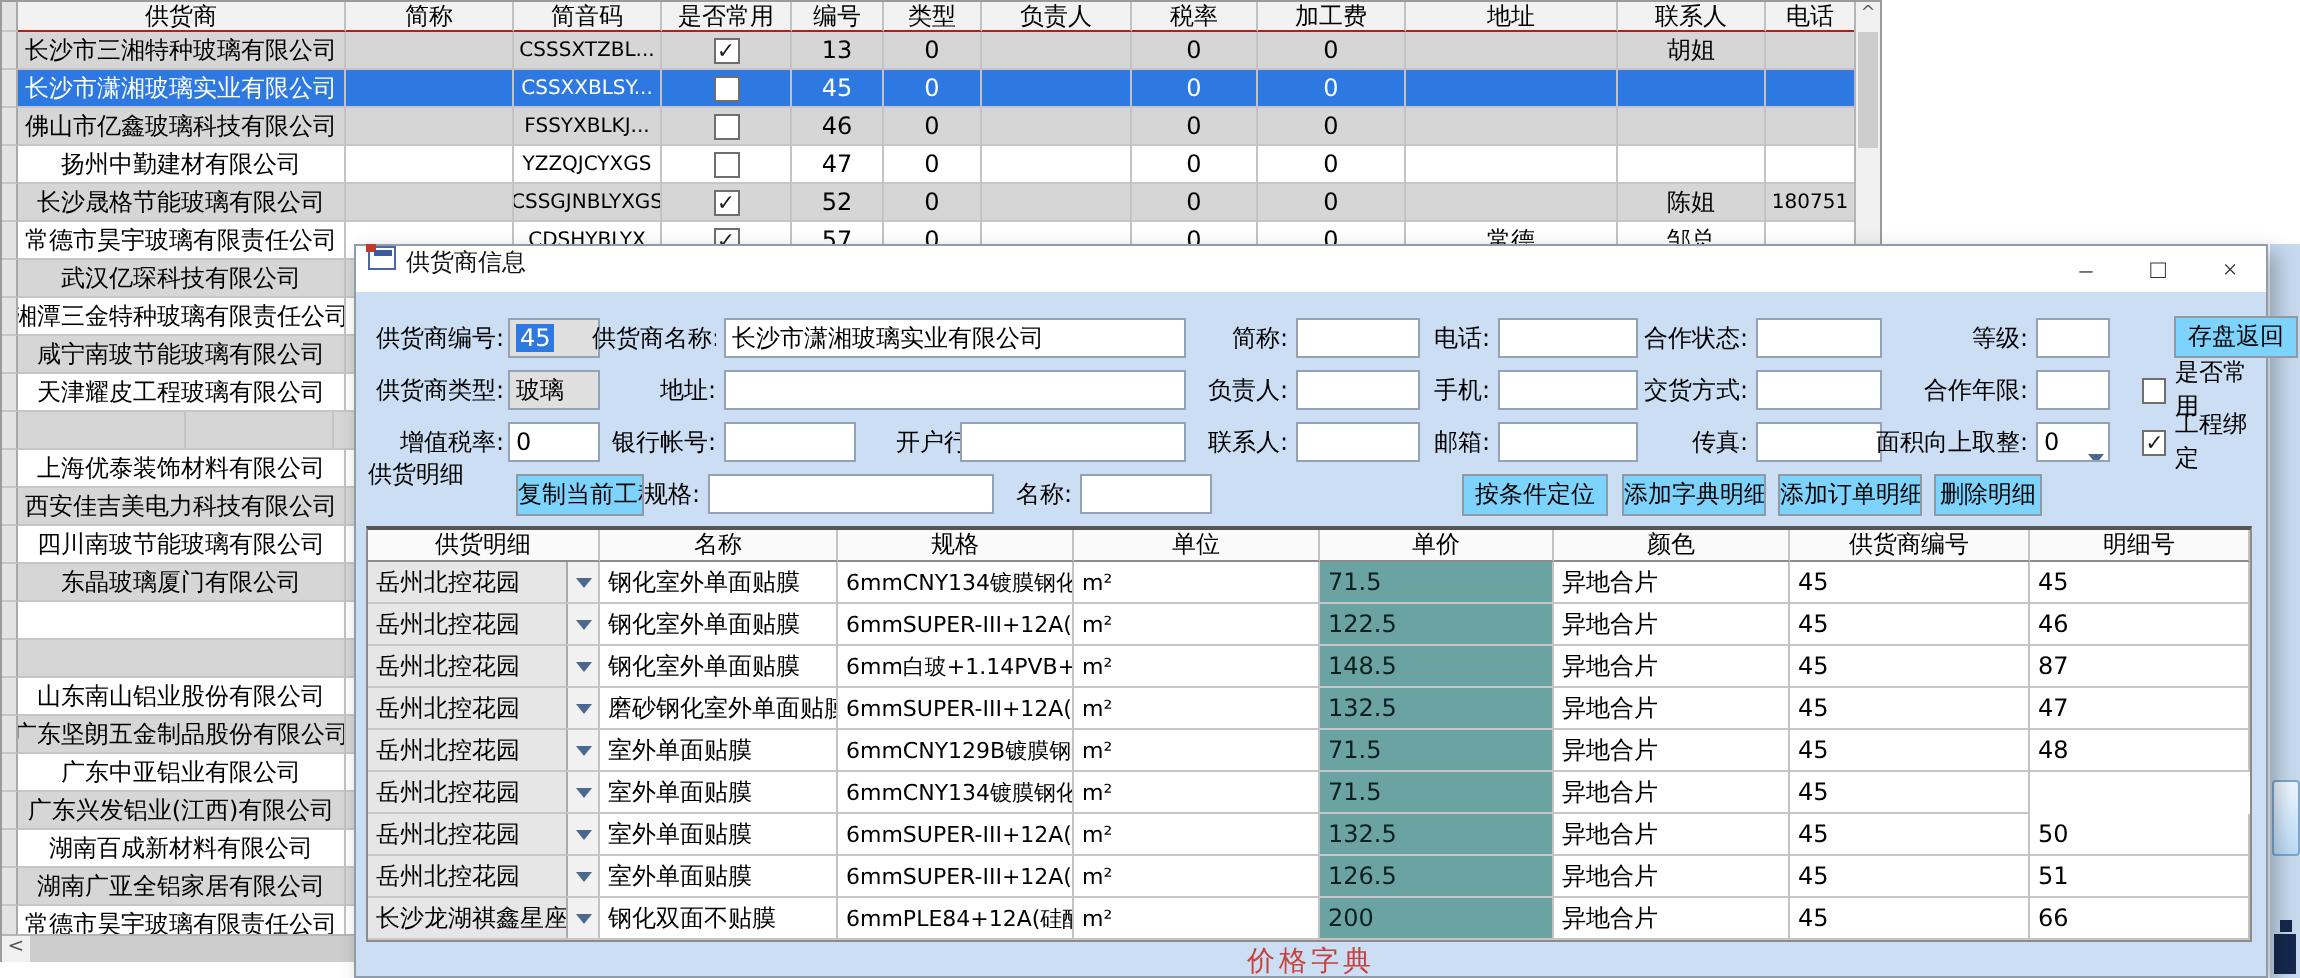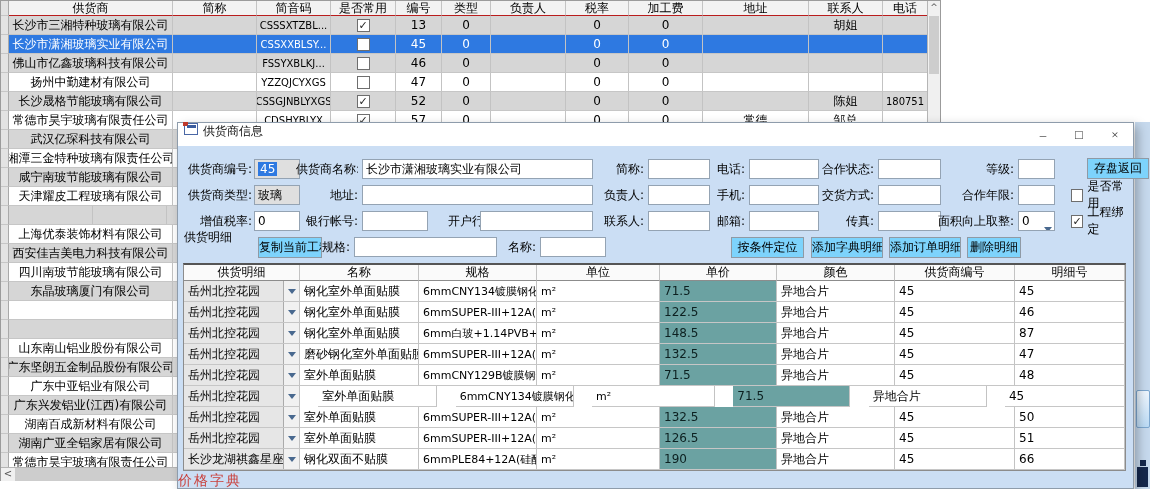--- a/index.html
+++ b/index.html
@@ -53,33 +53,33 @@
   .sel-text{background:#2e79e1;color:#fff;padding:0 2px;}
   .btn{position:absolute;height:21px;background:#7dd3fc;border:1px solid #8f9aa5;box-sizing:border-box;
     text-align:center;line-height:19px;overflow:hidden;white-space:nowrap;cursor:default;margin-left:18px;}
   .cbwrap{position:absolute;display:flex;align-items:center;gap:4px;height:16px;}
   .tri{display:inline-block;width:0;height:0;border-left:4px solid transparent;border-right:4px solid transparent;border-top:5px solid #49698f;}
   .dd-arrow{position:absolute;right:2px;top:7px;}
 
   
   #dt{position:absolute;left:5px;top:140px;width:941px;border:1px solid #8c8c8c;border-top:2px solid #555;box-sizing:content-box;background:#fff;}
   .dt-hrow{display:flex;height:16px;background:#fafafa;}
-  .dt-row{display:flex;height:21px;background:#fff;justify-content:space-between;}
+  .dt-row{display:flex;height:21px;background:#fff;}
   .dtcell{border-right:1px solid #c3c3c3;border-bottom:1px solid #c6c6c6;box-sizing:border-box;
     display:flex;align-items:center;padding:0 4px;overflow:hidden;white-space:nowrap;flex:none;}
   .dth{justify-content:center;border-bottom:1px solid #8c8c8c;background:#fafafa;padding:0;}
   .dc0{width:116px}.dc1{width:119px}.dc2{width:118px;font-size:11px}.dc3{width:123px;font-size:11px}
   .dc4{width:117px}.dc5{width:118px}.dc6{width:120px}.dc7{width:110px}
   .dth.dc2,.dth.dc3{font-size:12px;}
   .teal{background:#6ba2a2;color:#0c2020;}
   .comboCell{background:#e6e6e6;padding:0;}
   .comboTxt{flex:1;padding:0 4px;overflow:hidden;white-space:nowrap;}
   .comboBtn{width:15px;height:100%;background:#f1f1f1;border-left:1px solid #ababab;display:flex;align-items:center;justify-content:center;flex:none;}
 
-  #price-label{position:absolute;left:0;width:100%;top:349px;text-align:left;color:#c9413c;font-size:14px;letter-spacing:2px;}
+  #price-label{position:absolute;left:0;width:100%;top:349px;text-align:center;color:#c9413c;font-size:14px;letter-spacing:2px;}
 
   
   #right-strip{position:absolute;left:1135px;top:122px;width:15px;height:367px;background:#c6d9ed;z-index:9;}
   .glossy{position:absolute;left:1px;top:268px;width:14px;height:38px;border:1px solid #7da7cf;border-radius:2px;
     background:linear-gradient(#eef6fe,#bcdbf5);box-sizing:border-box;}
   .dark-mark{position:absolute;left:2px;top:345px;width:11px;height:20px;background:#15284d;}
   .dark-mark2{position:absolute;left:5px;top:338px;width:6px;height:6px;background:#15284d;}
 </style>
 </head>
 <body>
@@ -693,21 +693,21 @@
         <div class="dt-row">
           <div class="dtcell dc0 comboCell">
             <span class="comboTxt">长沙龙湖祺鑫星座</span>
             <span class="comboBtn">
               <i class="tri"></i>
             </span>
           </div>
           <div class="dtcell dc1">钢化双面不贴膜</div>
           <div class="dtcell dc2">6mmPLE84+12A(硅酮胶...</div>
           <div class="dtcell dc3">m²</div>
-          <div class="dtcell dc4 teal">190</div>
+          <div class="dtcell dc4 teal">200</div>
           <div class="dtcell dc5">异地合片</div>
           <div class="dtcell dc6">45</div>
           <div class="dtcell dc7">66</div>
         </div>
       </div>
   </div>
 
   <div id="price-label">价格字典</div>
 </div>
 

